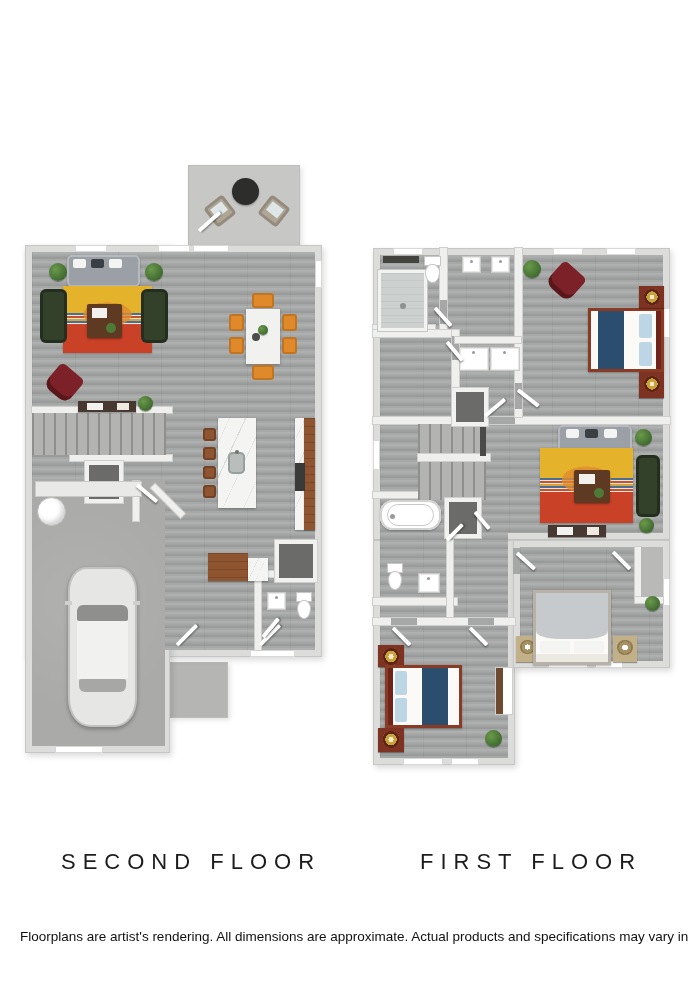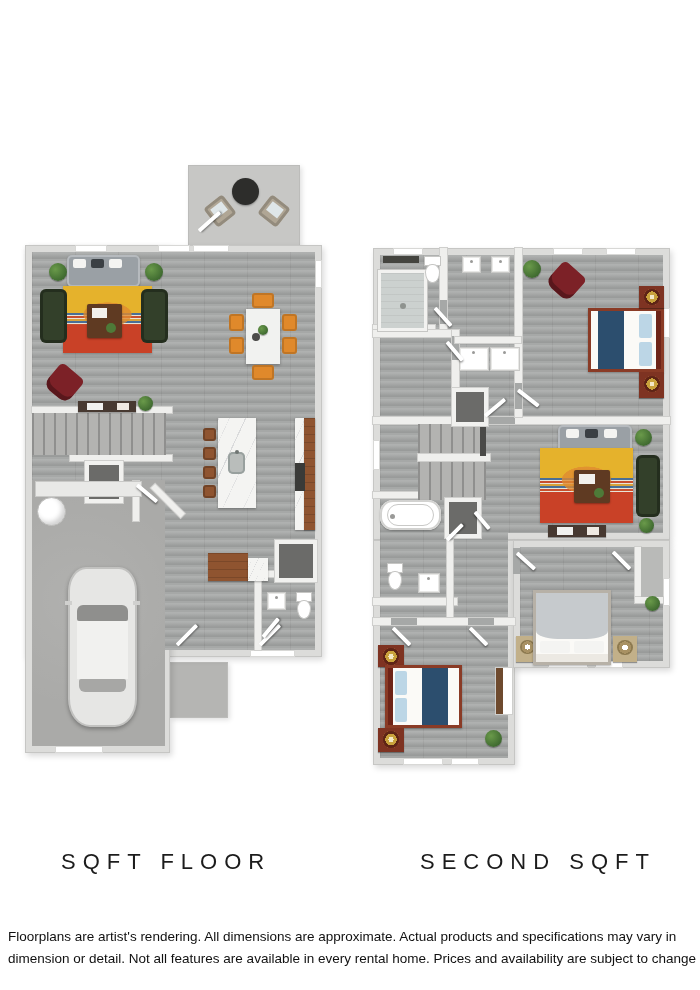--- a/index.html
+++ b/index.html
@@ -74,21 +74,21 @@
   .car .rw{position:absolute;left:9px;right:9px;top:110px;height:13px;background:#a7a7a5;border-radius:2px 2px 6px 6px}
   .car .m1{position:absolute;left:-5px;top:32px;width:7px;height:4px;background:#d0d0ce}
   .car .m2{position:absolute;right:-5px;top:32px;width:7px;height:4px;background:#d0d0ce}
   .bed{border:3px solid var(--bed-frame);background:#fbfaf7;box-shadow:0 1px 2px rgba(0,0,0,.3);box-sizing:border-box}
   .bed .part{position:absolute}
   .bed.gray{border-color:#b7b1a7}
   .post{background:#4a4a48}
   .darkstrip{background:#44443f}
   .gsofa{position:absolute;background:var(--olive);border-radius:6px;box-shadow:inset 0 0 0 3px rgba(0,0,0,.28)}
   .floor-label{position:absolute;font-size:22px;letter-spacing:7px;color:var(--text-dark);white-space:nowrap}
-  .disclaimer{position:absolute;left:8px;top:926px;font-size:13.5px;line-height:21.5px;color:#101010}
+  .disclaimer{position:absolute;left:20px;top:926px;font-size:13.5px;line-height:21.5px;color:#101010}
 </style>
 </head>
 <body>
 
 <div class="plan" style="left:25px;top:165px;width:297px;height:590px">
 
   <div class="slab" style="left:163px;top:0;width:112px;height:82px">
     <div class="round-table" style="left:44px;top:13px;width:27px;height:27px"></div>
     <div class="patio-chair" style="left:20px;top:34px;transform:rotate(-38deg)"></div>
     <div class="patio-chair" style="left:74px;top:34px;transform:rotate(38deg)"></div>
@@ -299,19 +299,18 @@
   <div class="door" style="left:62px;top:58px;width:24px;transform:rotate(48deg)"></div>
   <div class="door" style="left:74px;top:92px;width:24px;transform:rotate(50deg)"></div>
   <div class="door" style="left:102px;top:262px;width:22px;transform:rotate(50deg)"></div>
   <div class="door" style="left:74px;top:290px;width:22px;transform:rotate(-45deg)"></div>
   <div class="door" style="left:20px;top:378px;width:24px;transform:rotate(45deg)"></div>
   <div class="door" style="left:97px;top:378px;width:24px;transform:rotate(45deg)"></div>
   <div class="door" style="left:144px;top:303px;width:24px;transform:rotate(42deg)"></div>
   <div class="door" style="left:240px;top:302px;width:24px;transform:rotate(45deg)"></div>
 </div>
 
-<div class="floor-label" style="left:61px;top:849px">SQFT FLOOR</div>
-<div class="floor-label" style="left:420px;top:849px">SECOND SQFT</div>
+<div class="floor-label" style="left:61px;top:849px">SECOND FLOOR</div>
+<div class="floor-label" style="left:420px;top:849px">FIRST FLOOR</div>
 
 <div class="disclaimer">
   <div>Floorplans are artist's rendering. All dimensions are approximate. Actual products and specifications may vary in</div>
-  <div>dimension or detail. Not all features are available in every rental home. Prices and availability are subject to change</div>
 </div>
 
 </body></html>

